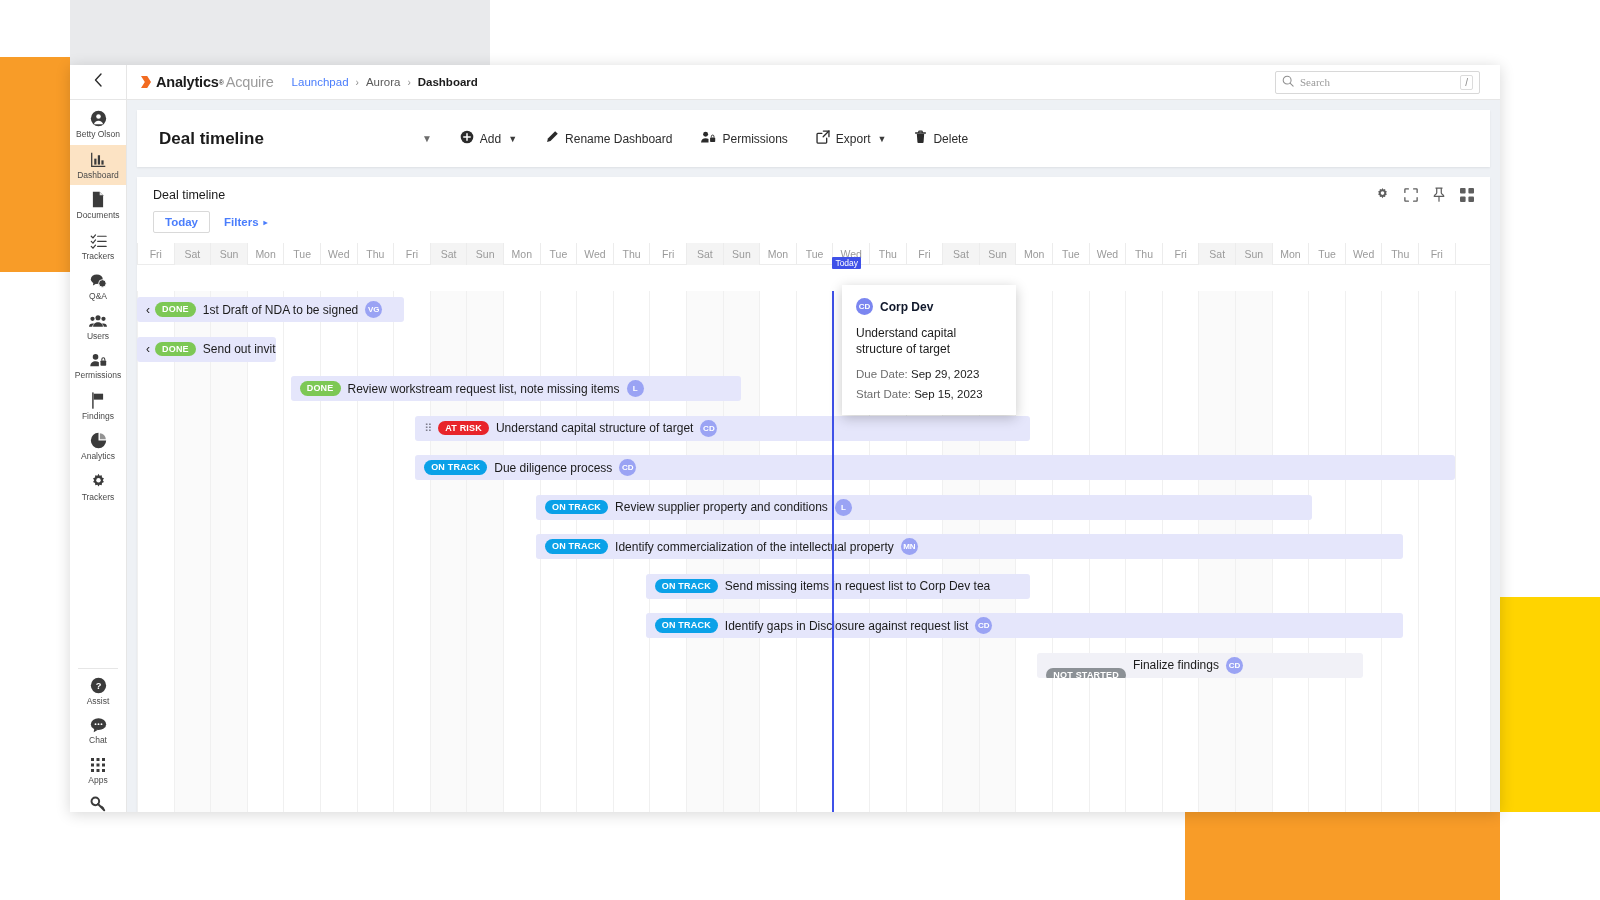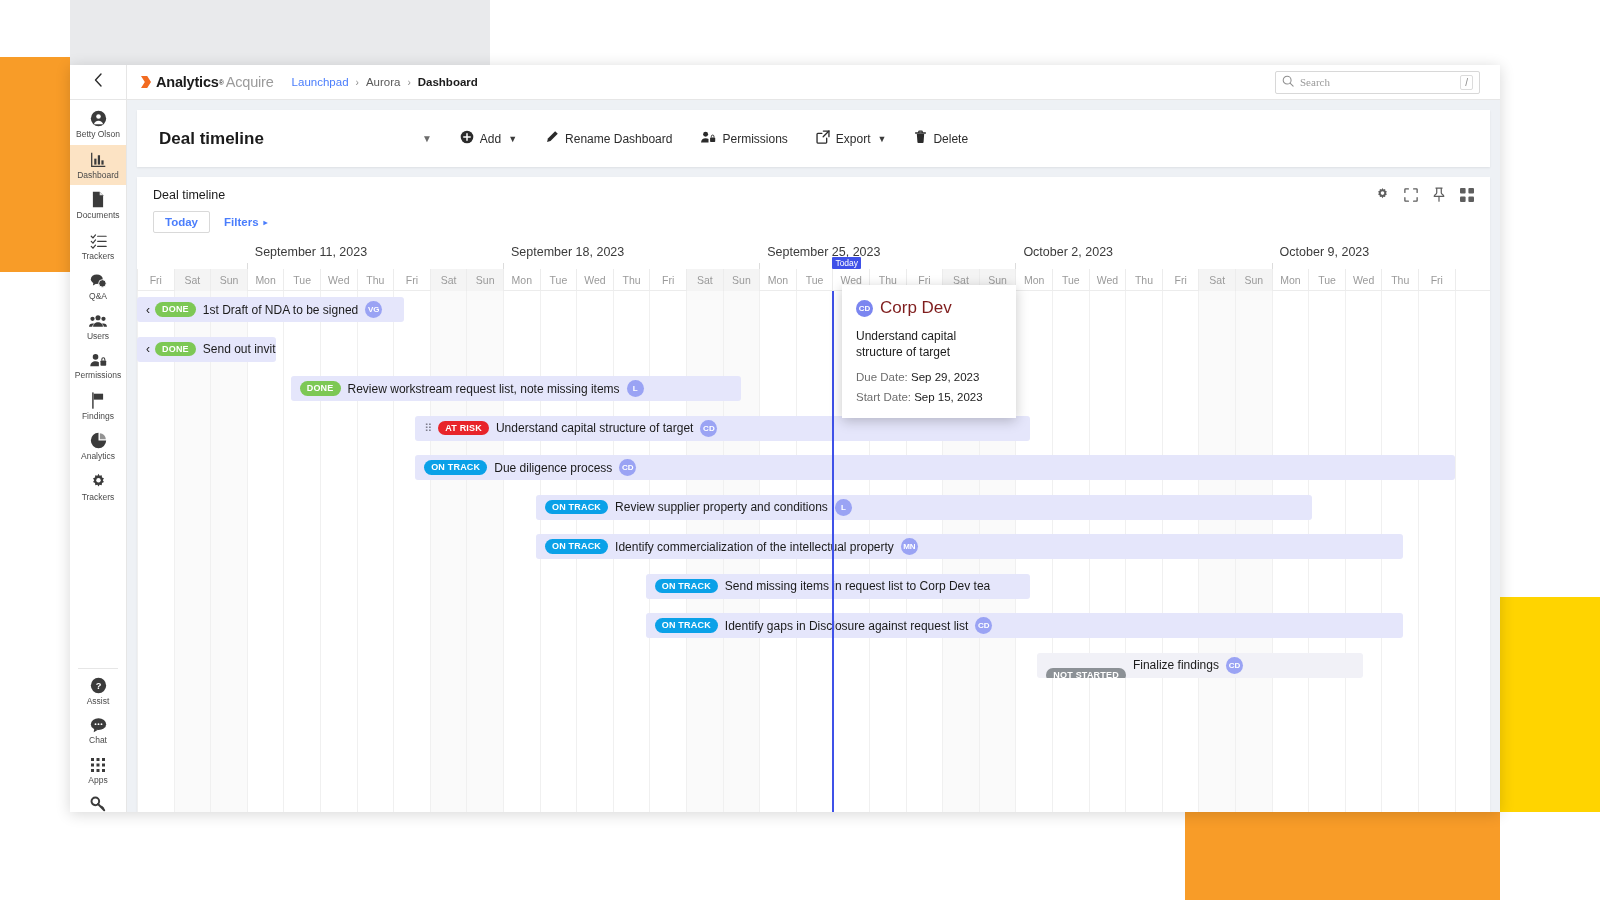--- a/index.html
+++ b/index.html
@@ -206,21 +206,21 @@
   .avatar.pale { background: #9aa3f4; }
 
   
   .tooltip {
     position: absolute; z-index: 20;
     background: #fff; width: 174px;
     box-shadow: 0 3px 12px rgba(0,0,0,.22);
     padding: 13px 14px 15px 14px;
   }
   .tt-head { display: flex; align-items: center; gap: 7px; margin-bottom: 10px; }
-  .tt-name { font-size: 17px; font-weight: normal; color: #7f1d1d; }
+  .tt-name { font-size: 12px; font-weight: bold; color: #0f172a; }
   .tt-task { font-size: 12px; color: #1b1b1b; line-height: 1.35; margin-bottom: 11px; }
   .tt-row  { font-size: 11.5px; color: #6d6d6d; margin-bottom: 8px; }
   .tt-row b { color: #1b1b1b; font-weight: normal; }
   .tt-row:last-child { margin-bottom: 0; }
 </style>
 </head>
 <body>
 
 <div class="bg-gray"></div>
 <div class="bg-orange-l"></div>
@@ -533,32 +533,20 @@
           <div class="panel-controls">
             <div class="today-btn">Today</div>
             <div class="filters-btn">
               <span>Filters</span>
               <span class="arr">▸</span>
             </div>
           </div>
         </div>
 
         <div class="gantt">
-          <div class="week-row" id="week-row">
-              <div class="week-lbl" style="left: 117.8px;">September 11, 2023</div>
-              <div class="week-tick" style="left: 109.8px;"></div>
-              <div class="week-lbl" style="left: 374px;">September 18, 2023</div>
-              <div class="week-tick" style="left: 366px;"></div>
-              <div class="week-lbl" style="left: 630.2px;">September 25, 2023</div>
-              <div class="week-tick" style="left: 622.2px;"></div>
-              <div class="week-lbl" style="left: 886.4px;">October 2, 2023</div>
-              <div class="week-tick" style="left: 878.4px;"></div>
-              <div class="week-lbl" style="left: 1142.6px;">October 9, 2023</div>
-              <div class="week-tick" style="left: 1134.6px;"></div>
-            </div>
           <div class="day-row" id="day-row">
               <div class="day-cell" style="left: 0px; width: 36.6px;">Fri</div>
               <div class="day-cell weekend" style="left: 36.6px; width: 36.6px;">Sat</div>
               <div class="day-cell weekend" style="left: 73.2px; width: 36.6px;">Sun</div>
               <div class="day-cell" style="left: 109.8px; width: 36.6px;">Mon</div>
               <div class="day-cell" style="left: 146.4px; width: 36.6px;">Tue</div>
               <div class="day-cell" style="left: 183px; width: 36.6px;">Wed</div>
               <div class="day-cell" style="left: 219.6px; width: 36.6px;">Thu</div>
               <div class="day-cell" style="left: 256.2px; width: 36.6px;">Fri</div>
               <div class="day-cell weekend" style="left: 292.8px; width: 36.6px;">Sat</div>

